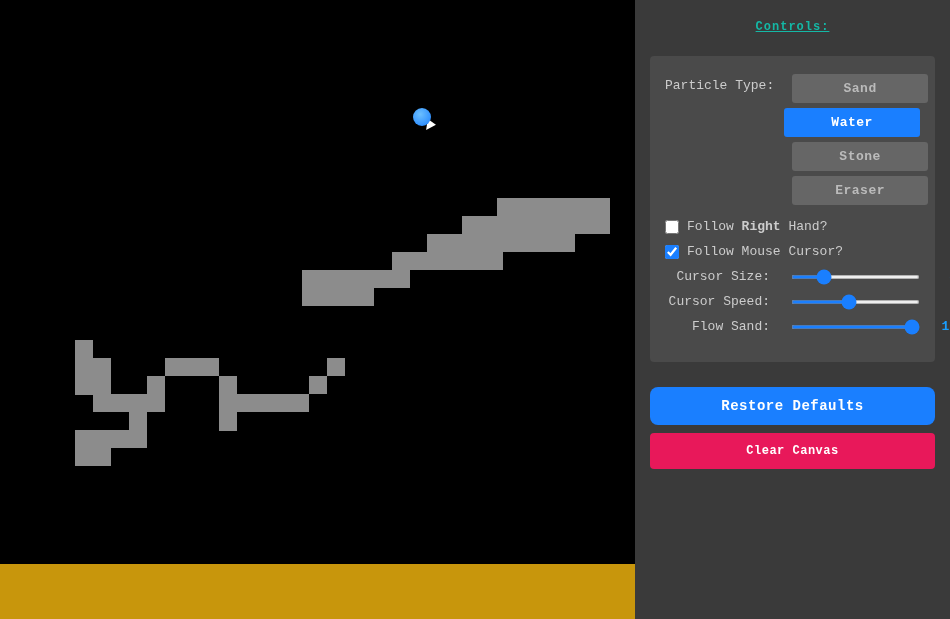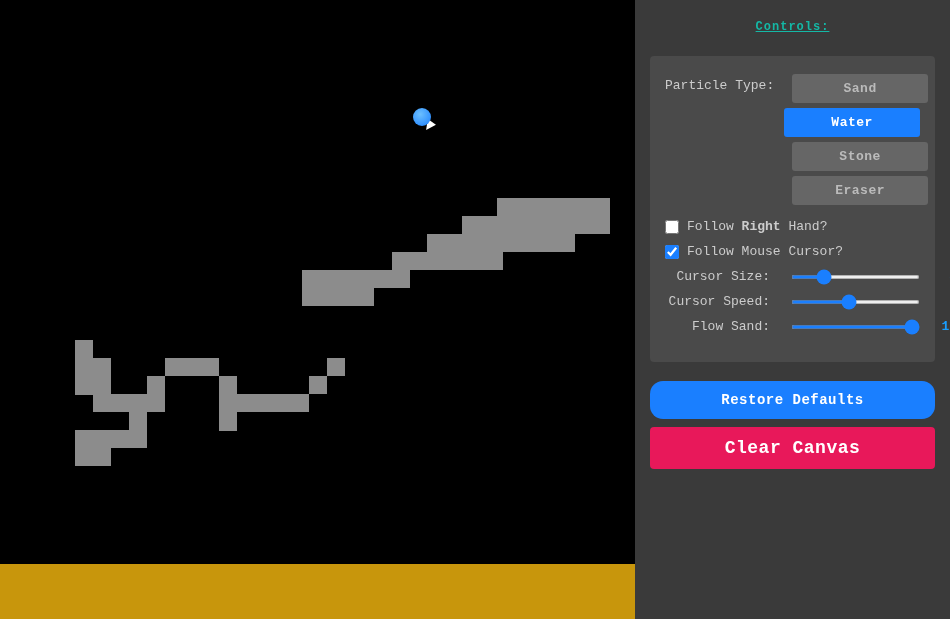--- a/index.html
+++ b/index.html
@@ -171,38 +171,38 @@
       color: #1a9fff;
       font-weight: bold;
     }
 
     .restore-btn {
       width: 100%;
       padding: 11px 0;
       background: #1a7fff;
       color: #fff;
       border: none;
-      border-radius: 13px;
+      border-radius: 8px;
       font-family: 'Courier New', Courier, monospace;
       font-size: 14px;
       font-weight: bold;
       cursor: pointer;
-      margin-top: 19px;
+      margin-top: 25px;
       letter-spacing: 0.5px;
     }
 
     .clear-btn {
       width: 100%;
       padding: 11px 0;
       background: #e8185a;
       color: #fff;
       border: none;
       border-radius: 4px;
       font-family: 'Courier New', Courier, monospace;
-      font-size: 18px;
+      font-size: 12px;
       font-weight: bold;
       cursor: pointer;
       margin-top: 8px;
       letter-spacing: 0.5px;
     }
 
     
     .stair-segment {
       position: absolute;
       background: #8c8c8c;

